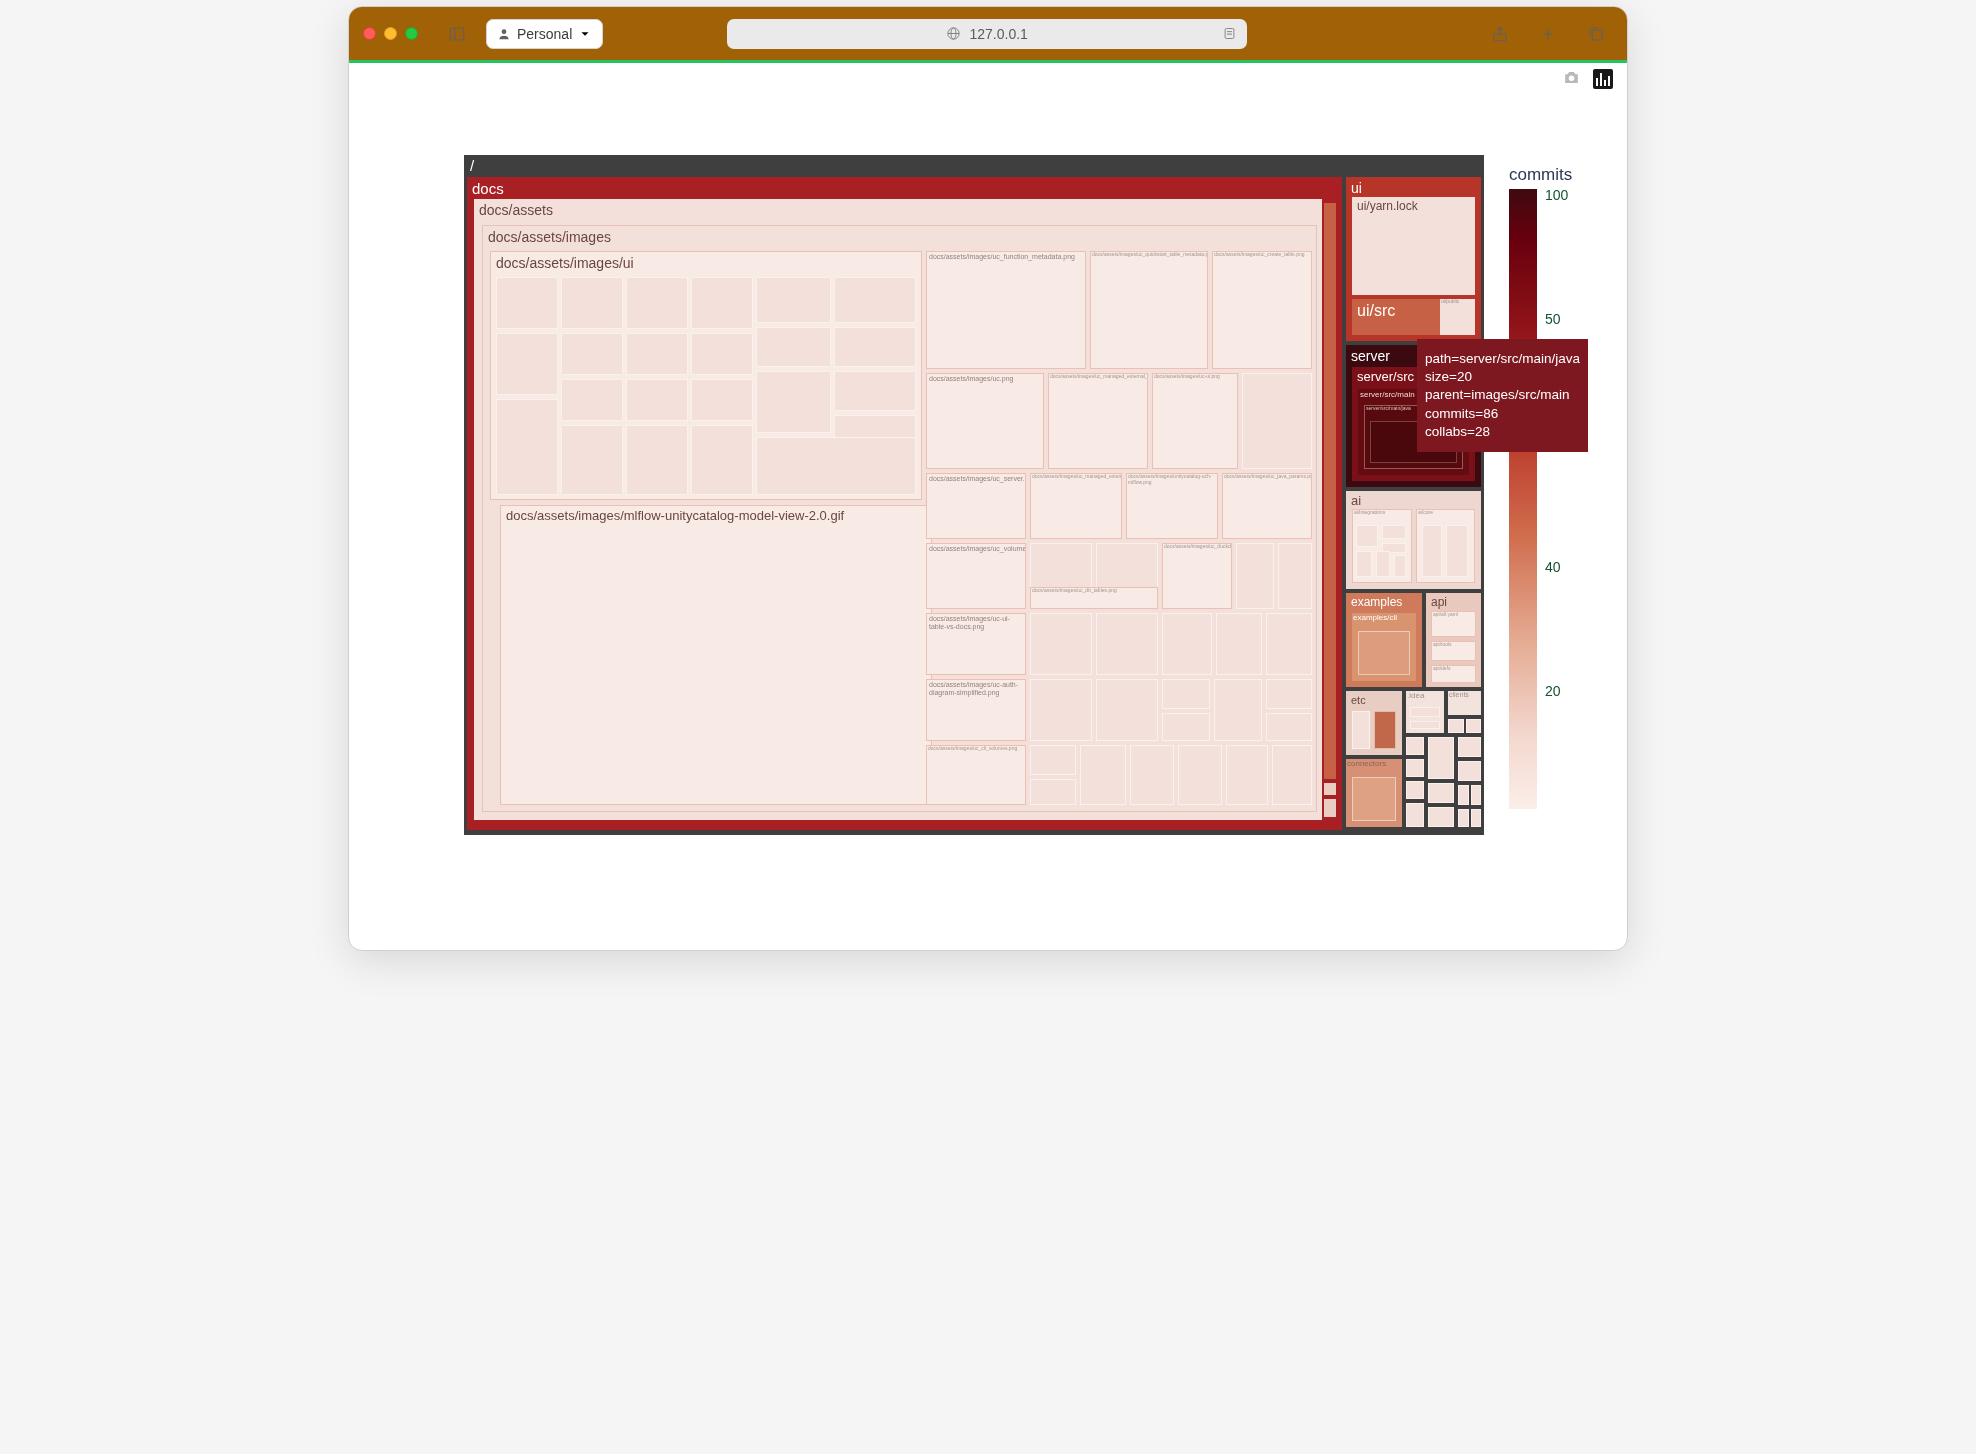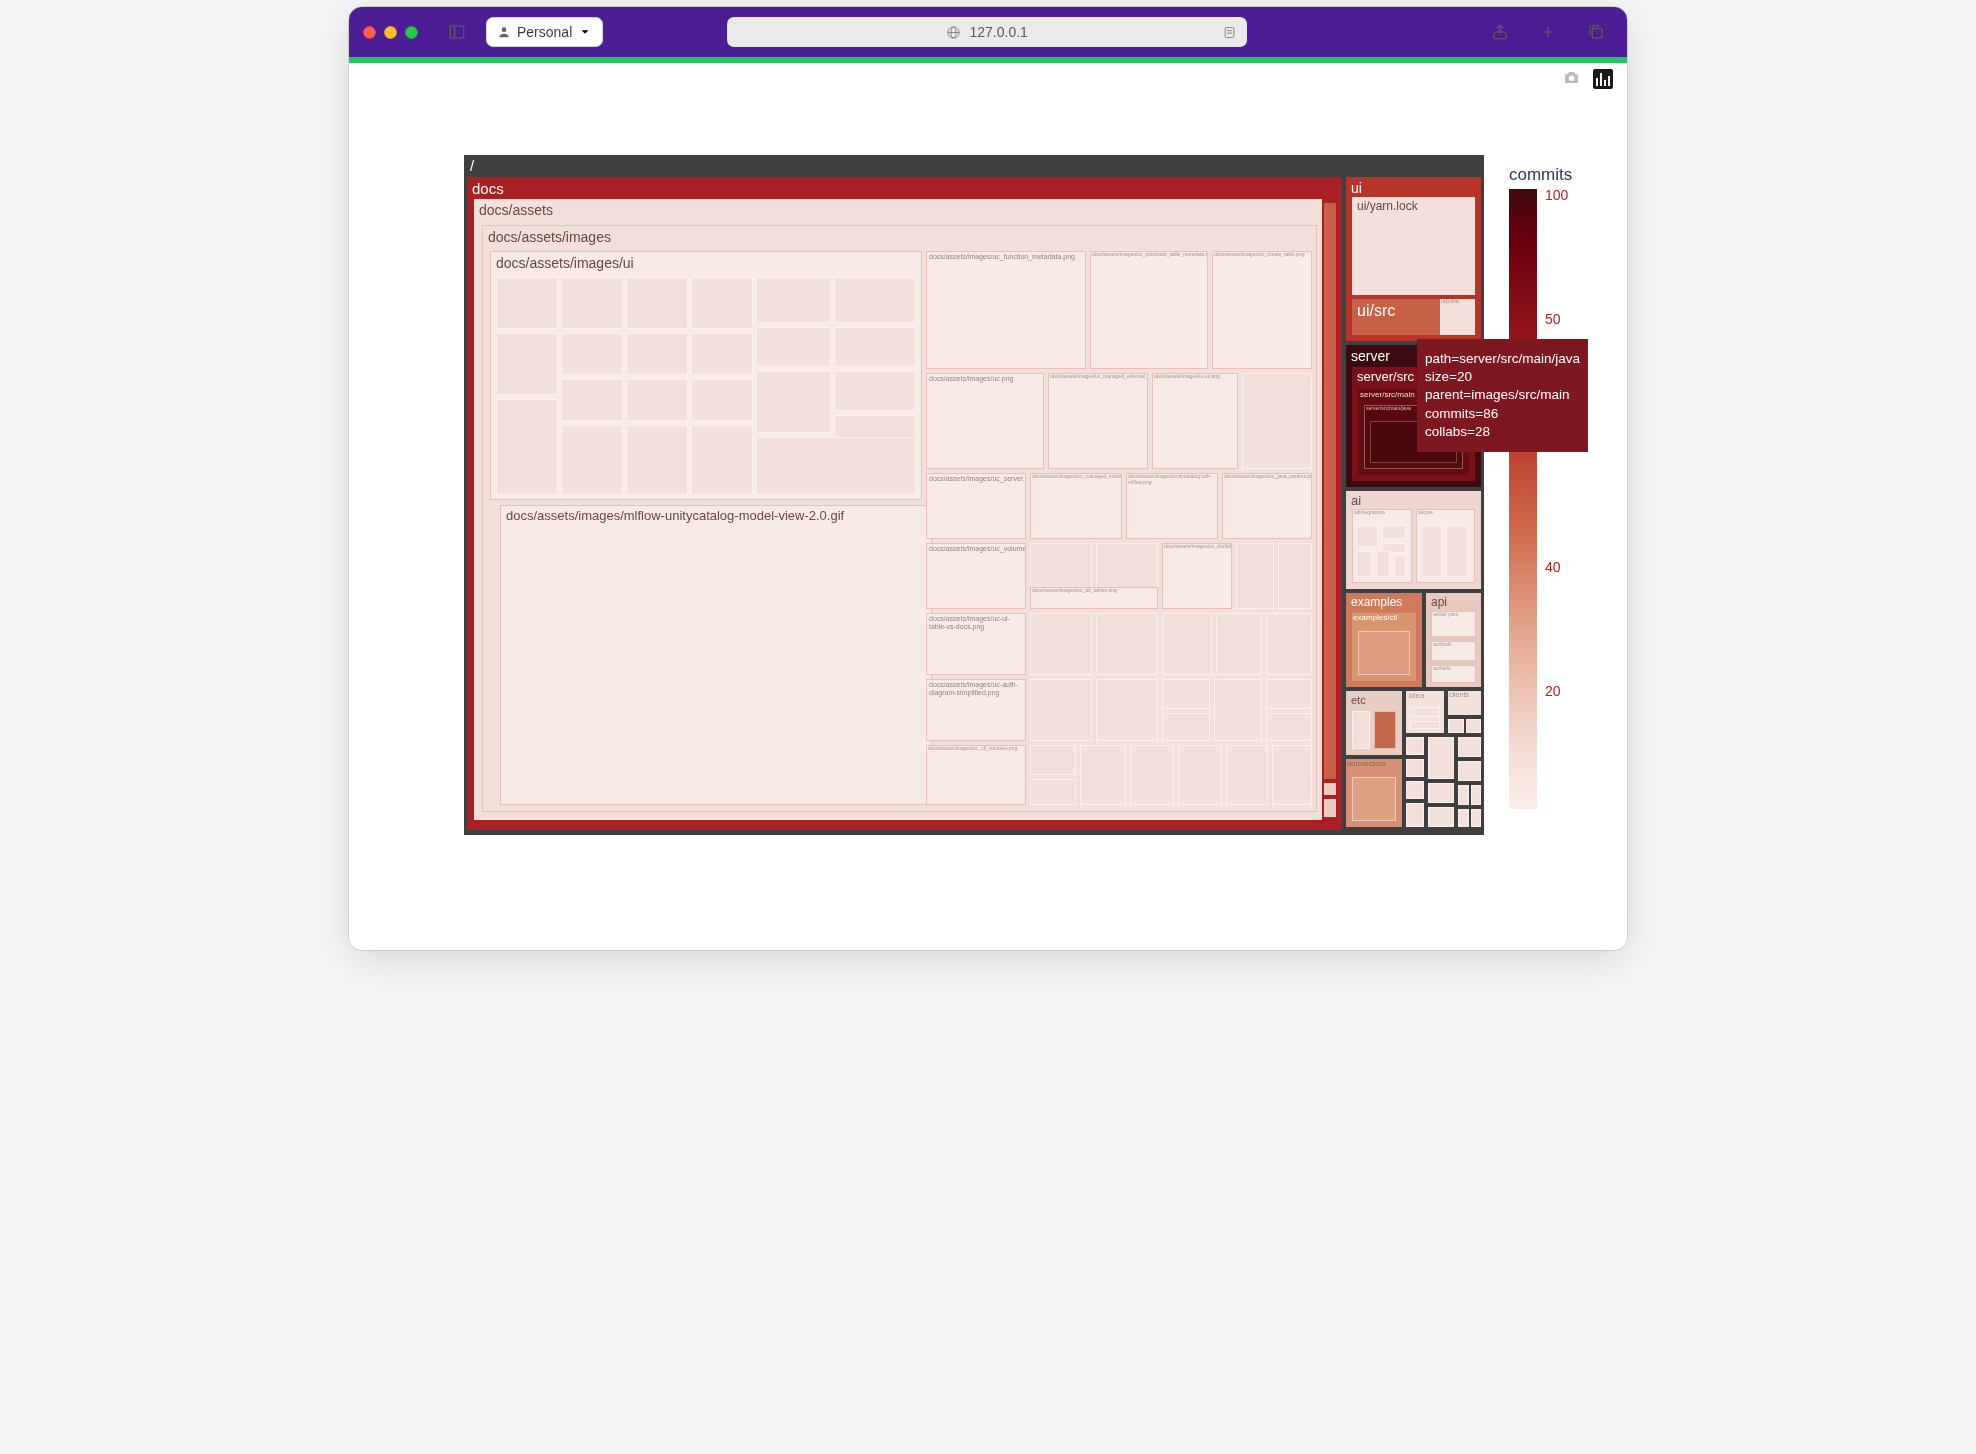--- a/index.html
+++ b/index.html
@@ -17,22 +17,22 @@
     position: relative;
     margin: 6px;
   }
 
   
   .titlebar {
     height: 56px;
     display: flex; align-items: center;
     padding: 0 14px;
     gap: 12px;
-    border-bottom: 6px solid #22c55e;
-    background: #4c1d95;
+    border-bottom: 3px solid #22c55e;
+    background: #a16207;
   }
   .traffic { display: flex; gap: 8px; margin-right: 10px; }
   .traffic span { width: 13px; height: 13px; border-radius: 50%; display: block; }
   .tl-close   { background:#ff5f57; border:1px solid #e33e32; }
   .tl-min     { background:#febc2e; border:1px solid #e0a023; }
   .tl-max     { background:#28c840; border:1px solid #1faa30; }
 
   .tb-btn {
     height: 30px; display:flex; align-items:center; justify-content:center;
     color:#5b5b5b; border-radius:6px;
@@ -135,21 +135,21 @@
       #67000d 8%,
       #8f1319 22%,
       #b73428 38%,
       #cf6a4a 55%,
       #e4a88f 72%,
       #f3d7cd 88%,
       #fbeee9 100%);
   }
   .cscale-ticks {
     position:relative; height:620px; width:36px;
-    font-size:14px; color:#b91c1c;
+    font-size:14px; color:#14532d;
   }
   .cscale-ticks span { position:absolute; left:0; transform:translateY(-50%); }
 
   
   .tooltip {
     position:absolute;
     background:#7d1820; color:#fff;
     font-size:13.5px; line-height:1.35;
     padding:11px 8px;
     white-space:nowrap;

